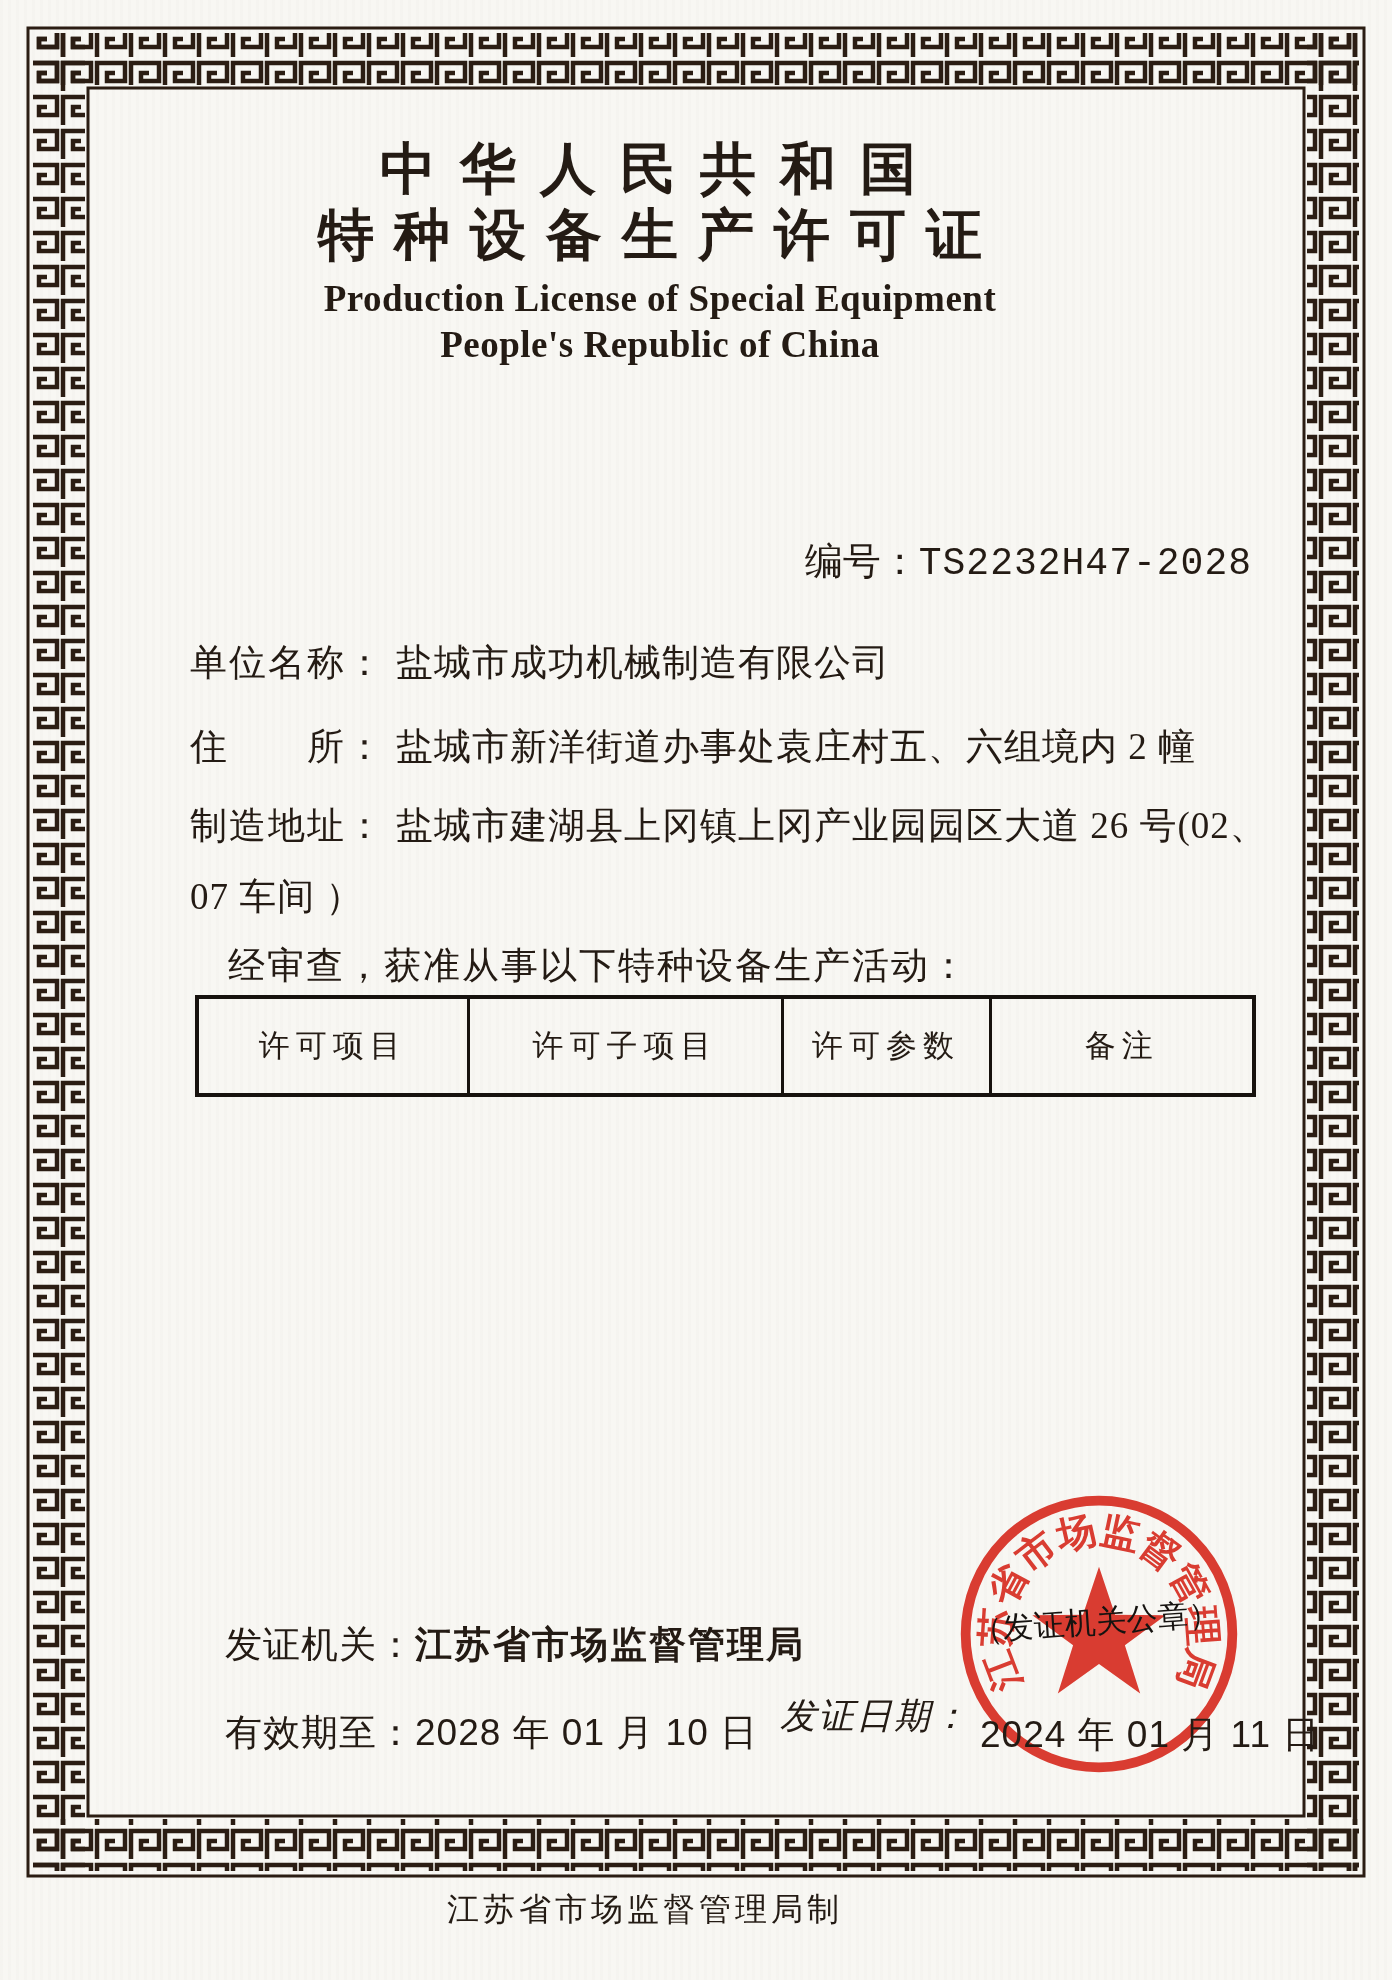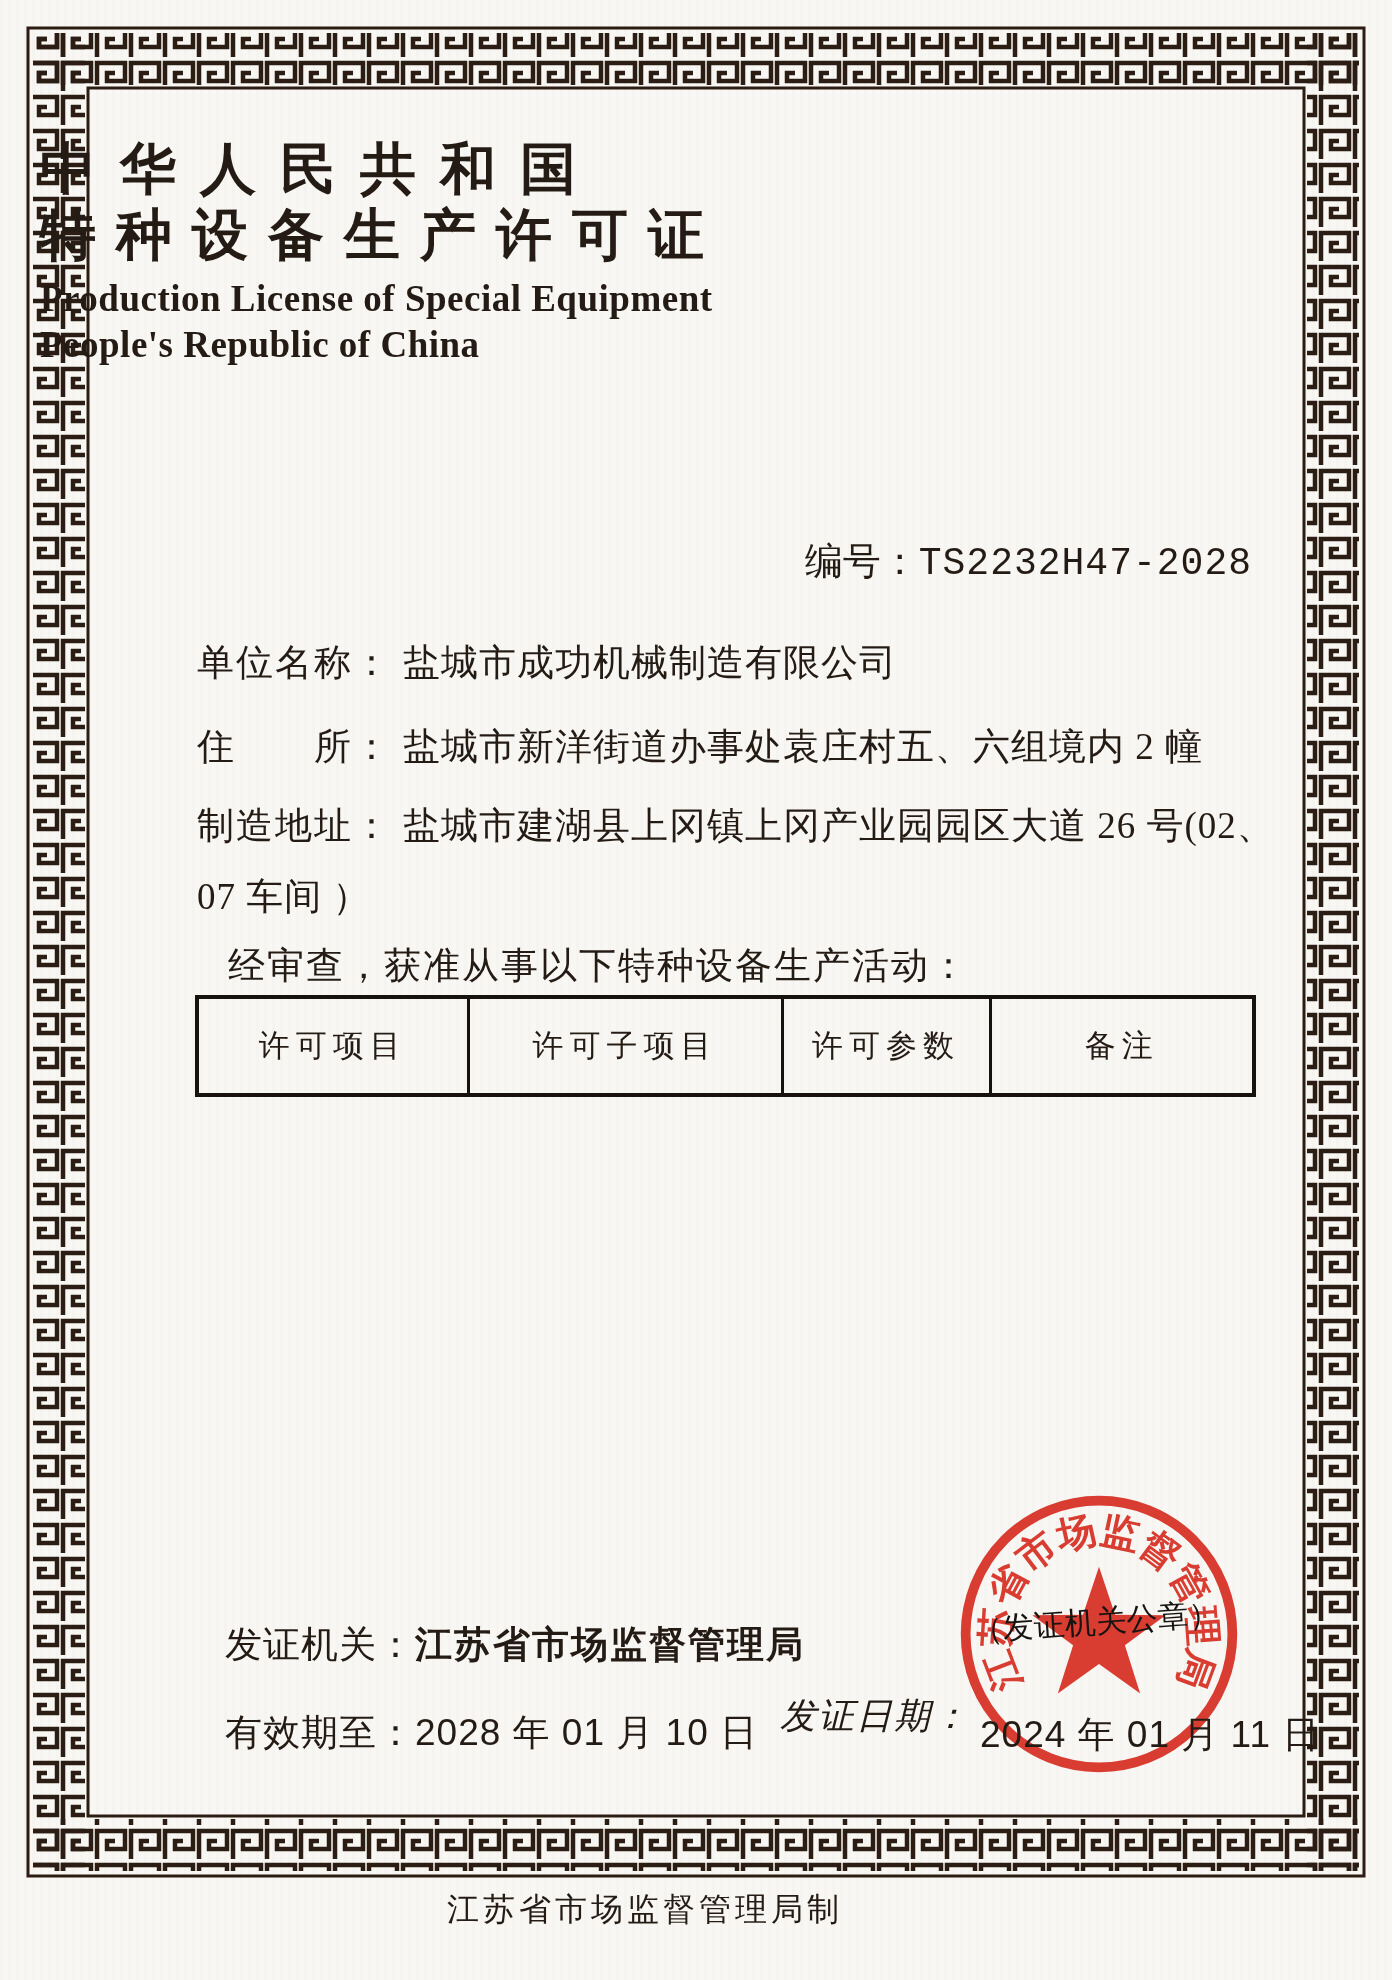--- a/index.html
+++ b/index.html
@@ -2,28 +2,28 @@
 <html><head>
 <meta charset="utf-8">
 <style>
   html,body{margin:0;padding:0;background:#e8e6e1;}
   .page{
     position:relative;width:1392px;height:1980px;background:#f8f7f3;overflow:hidden;
     font-family:"Liberation Serif","DejaVu Serif",serif;color:#241b14;
     background-image:repeating-linear-gradient(90deg, rgba(60,50,40,0.015) 0 3px, transparent 3px 8px);
   }
   .frame{position:absolute;left:26px;top:26px;width:1340px;height:1852px;}
-  .title-block{position:absolute;left:40px;top:136px;width:1240px;}
+  .title-block{position:absolute;left:40px;top:136px;width:1240px;text-align:center;}
   .title-cn{font-size:56px;font-weight:bold;letter-spacing:24px;line-height:66px;white-space:nowrap;}
   .title-cn.t2{letter-spacing:20px;}
   .title-en{font-size:37px;font-weight:bold;line-height:46px;letter-spacing:0.5px;}
   .title-en.first{margin-top:8px;}
   .license-no{position:absolute;top:536px;right:140px;font-size:38px;white-space:nowrap;}
   .mono{font-family:"Liberation Mono","DejaVu Sans Mono",monospace;font-size:38px;letter-spacing:1px;}
-  .field{position:absolute;left:197px;font-size:37px;white-space:nowrap;letter-spacing:1px;}
+  .field{position:absolute;left:190px;font-size:37px;white-space:nowrap;letter-spacing:1px;}
   .field .lbl{display:inline-block;width:206px;letter-spacing:2px;}
   .f-company{top:638px;}
   .f-residence{top:722px;}
   .f-mfg{top:801px;}
   .f-cont{top:872px;}
   .f-intro{top:941px;left:228px;letter-spacing:2px;}
   .tbl{position:absolute;left:195px;top:995px;border-collapse:collapse;table-layout:fixed;
        border:4px solid #17120e;}
   .tbl th,.tbl td{border:3px solid #17120e;text-align:center;vertical-align:middle;
        font-size:31px;font-weight:normal;padding:0;line-height:1.3;letter-spacing:2px;}

